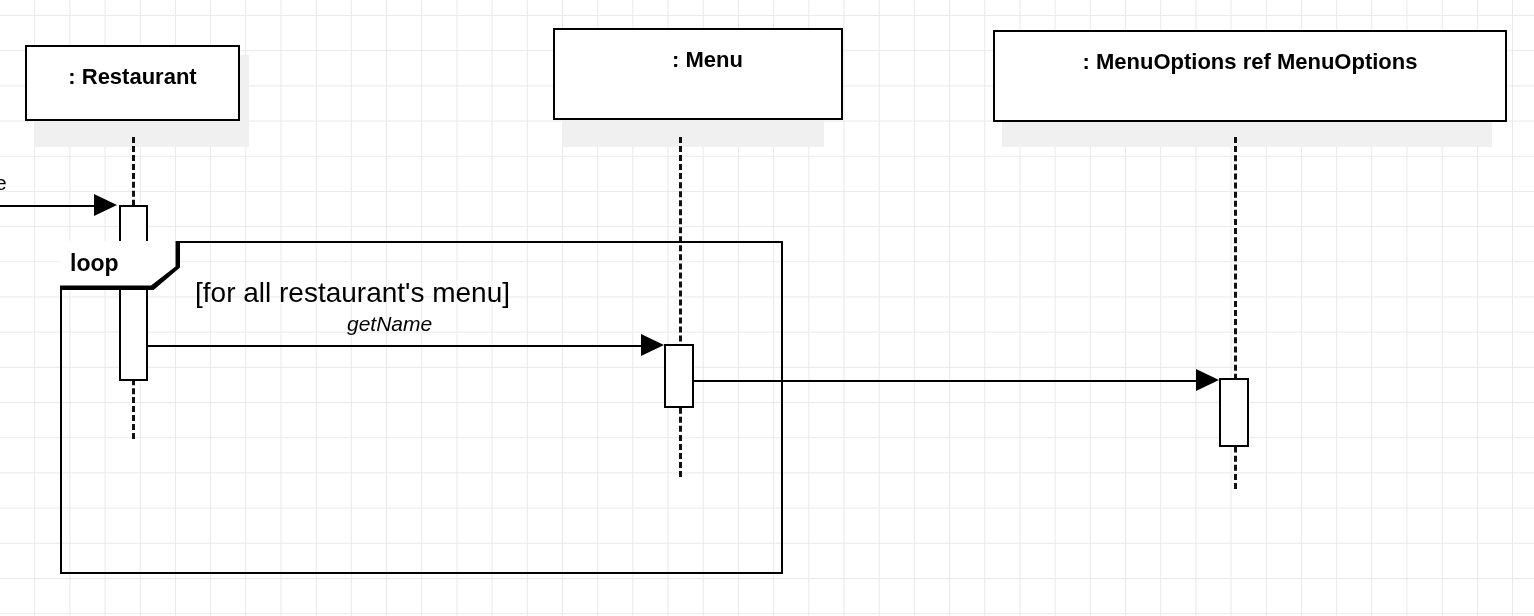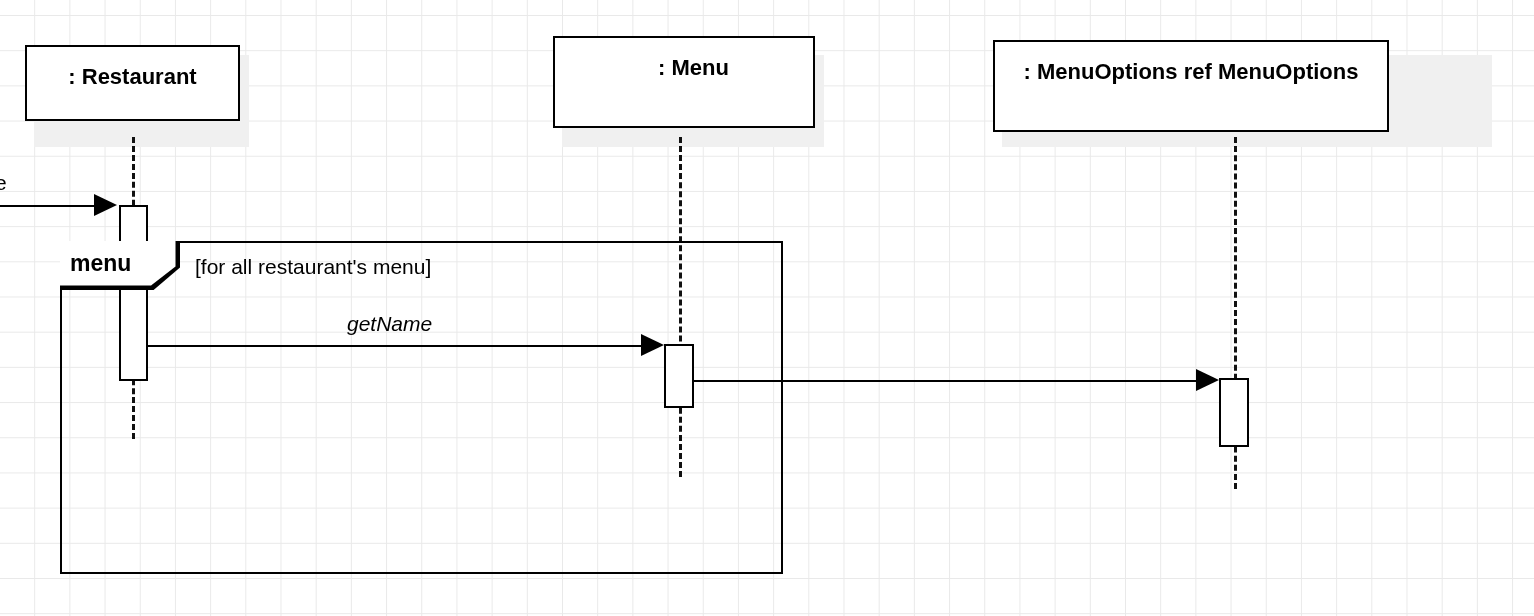--- a/index.html
+++ b/index.html
@@ -100,25 +100,26 @@
     left: 10px;
     top: 11px;
     font-weight: bold;
     font-size: 23px;
     color: #000000;
     line-height: 1;
     white-space: nowrap;
   }
   .frag-guard {
     position: absolute;
-    font-size: 21px;
+    font-size: 28px;
     color: #000000;
     white-space: nowrap;
     z-index: 9;
     line-height: 1;
+    margin-top: 23px;
   }
 
   
   .msg-line {
     position: absolute;
     height: 0;
     border-top: 2.5px solid #000000;
     z-index: 7;
   }
   .msg-head {
@@ -159,33 +160,33 @@
   <div class="pshadow" style="left:1002px;top:55px;  width:490px; height:92px;"></div>
 
   <div class="lifeline" style="left:132px;  top:137px; height:302px;"></div>
   <div class="lifeline" style="left:679px;  top:137px; height:340px;"></div>
   <div class="lifeline" style="left:1234px; top:137px; height:352px;"></div>
 
   <div class="participant" style="left:25px; top:45px; width:215px; height:76px;">
     <span class="plabel">: Restaurant</span>
   </div>
 
-  <div class="participant" style="left:553px; top:36px; width:262px; height:92px;padding-left:19px;">
+  <div class="participant" style="left:553px; top:28px; width:290px; height:92px;padding-left:19px;">
     <span class="plabel">: Menu</span>
   </div>
 
-  <div class="participant" style="left:993px; top:40px; width:396px; height:92px;text-align:right;">
+  <div class="participant" style="left:993px; top:30px; width:514px; height:92px;text-align:right;">
     <span class="plabel">: MenuOptions ref MenuOptions</span>
   </div>
 
   <div class="frag" style="left:60px; top:241px; width:723px; height:333px;"></div>
 
   <div class="frag-tab" style="left:60px; top:241px; width:120px; height:49px;">
     <div class="frag-tab-inner"></div>
-    <span class="frag-tab-label">menu</span>
+    <span class="frag-tab-label">loop</span>
   </div>
 
   <span class="frag-guard" style="left:195px; top:256px;">[for all restaurant's menu]</span>
 
   <div class="activation" style="left:119px; top:205px; width:29px; height:176px;"></div>
 
   <div class="activation" style="left:664px; top:344px; width:30px; height:64px;"></div>
 
   <div class="activation" style="left:1219px; top:378px; width:30px; height:69px;"></div>
 

